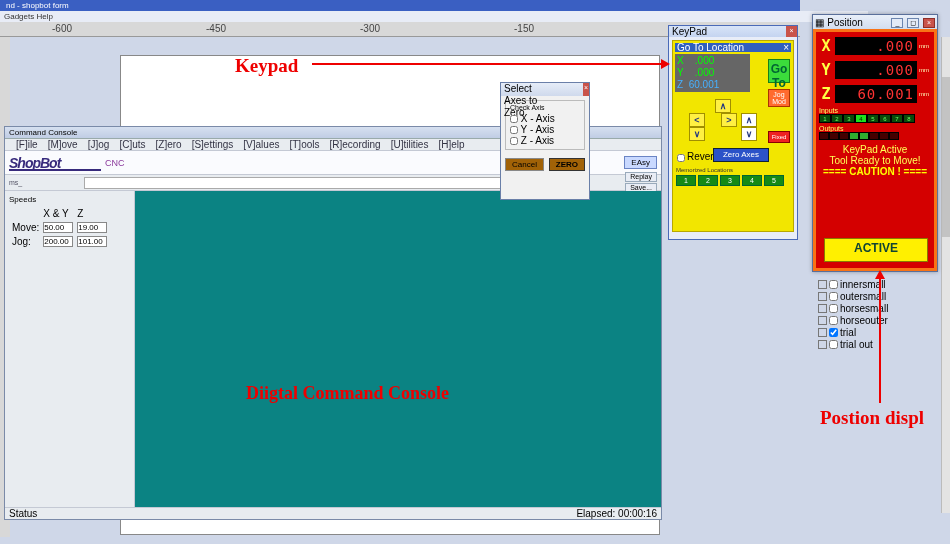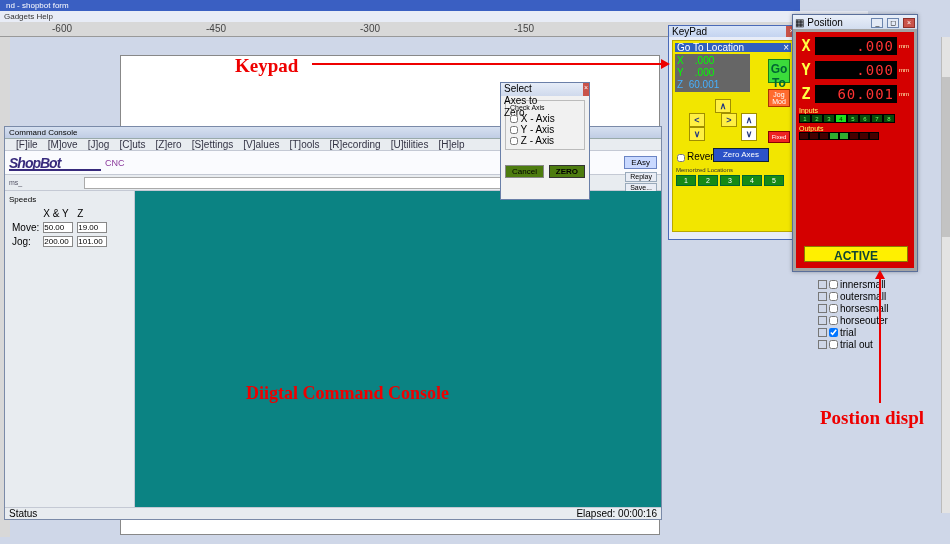--- a/index.html
+++ b/index.html
@@ -62,42 +62,42 @@
   .membtn { width:20px; height:11px; background:#158a15; color:#fff; border:1px solid #063; font-size:7px; text-align:center; line-height:9px; }
 
   
   .zerodlg { position:absolute; left:500px; top:82px; width:90px; height:118px; background:#f1f1f1; border:1px solid #6a7fa8; }
   .zd-title { height:13px; background:linear-gradient(#e6edf8,#cfd9ec); font-size:8px; padding-left:3px; line-height:12px; display:flex; justify-content:space-between;gap:40px; }
   .zd-body { padding:4px; font-size:7px; }
   .zd-body .grp { border:1px solid #bbb; padding:3px 2px 3px 4px; }
   .zd-body label { display:block; line-height:11px; }
   .zd-body input { width:8px; height:8px; vertical-align:middle; }
   .zd-btns { display:flex; justify-content:space-between; padding:4px; }
-  .zd-btn { font-size:8px; padding:1px 6px; border:1px solid #888; background:#4d7c0f;margin-top:7px; }
+  .zd-btn { font-size:8px; padding:1px 6px; border:1px solid #888; background:#a16207; }
   .zd-btn.zero { font-weight:bold; border:1px solid #333; }
 
   
-  .posw { position:absolute; left:792px; top:14px; width:126px; height:258px; border:1px solid #5a6f9a; background:#a3a3a3; box-shadow:0 0 4px rgba(0,0,0,.3); }
+  .posw { position:absolute; left:812px; top:14px; width:126px; height:258px; border:1px solid #5a6f9a; background:#f97316; box-shadow:0 0 4px rgba(0,0,0,.3); }
   .posw-title { height:14px; background:linear-gradient(#e9eff9,#d2ddef); font-size:8px; padding:0 2px; display:flex; justify-content:space-between; align-items:center; }
   .posw-title .winbtns span { display:inline-block; width:12px; height:10px; border:1px solid #6c85ae; background:#e3eaf6; text-align:center; font-size:7px; line-height:8px; margin-left:1px; }
   .posw-title .winbtns .x { background:#c9534a; color:#fff; border-color:#8d2e28; }
   .pos-red { margin:3px; height: calc(100% - 20px); background:#d40000; padding:3px; position:relative; }
   .dro { height:22px; margin-bottom:2px; display:flex; align-items:center; }
   .dro-lbl { width:14px; font-family:monospace; font-size:15px; color:#ff4; font-weight:bold; text-align:center; }
   .dro-val { flex:1; background:#000; color:#f33; font-family:monospace; font-size:14px; text-align:right; padding:1px 3px; letter-spacing:1px; margin:0 2px; }
   .dro-unit { color:#ffb; font-size:6px; width:12px; }
   .io-lbl { font-size:7px; color:#ff6; margin-top:2px; }
   .io-row { display:flex; gap:0; margin-bottom:2px; }
   .io-led { width:12px; height:9px; background:#0a4a0a; border:1px solid #000; font-size:6px; color:#6f6; text-align:center; line-height:8px; }
   .io-led.on { background:#1de21d; color:#020; }
   .io-ledr { width:10px; height:8px; background:#400; border:1px solid #000; }
   .io-ledr.on { background:#2fae2f; }
   .pos-msg { text-align:center; font-size:8px; color:#ff5; margin-top:4px; line-height:11px; }
   .pos-msg .caution { color:#ff0; font-weight:bold; }
-  .activebtn { position:absolute; left:8px; bottom:6px; width:104px; height:16px; background:#fff000; border:1px solid #8a7a00; text-align:center; font-weight:bold; font-size:12px; color:#143; line-height:18px; }
+  .activebtn { position:absolute; left:8px; bottom:6px; width:104px; height:24px; background:#fff000; border:1px solid #8a7a00; text-align:center; font-weight:bold; font-size:12px; color:#143; line-height:18px; }
 
   
   .layerlist { position:absolute; left:818px; top:278px; width:122px; font-size:8px; }
   .layerlist .row { display:flex; align-items:center; height:12px; }
   .layerlist .row .sw { width:9px; height:9px; border:1px solid #777; margin-right:2px; }
   .layerlist .row .cb { width:9px; height:9px; margin-right:2px; }
 
   
   .annot { position:absolute; color:#e00; font-weight:bold; font-family:"Times New Roman",serif; }
   .annot.keypad-label { left:235px; top:55px; font-size:19px; }
@@ -325,20 +325,25 @@
     <div class="io-row">
       <span class="io-ledr"></span>
         <span class="io-ledr"></span>
         <span class="io-ledr"></span>
         <span class="io-ledr on"></span>
         <span class="io-ledr on"></span>
         <span class="io-ledr"></span>
         <span class="io-ledr"></span>
         <span class="io-ledr"></span>
     </div>
+    <div class="pos-msg">
+      <div>KeyPad Active</div>
+      <div>Tool Ready to Move!</div>
+      <div class="caution">==== CAUTION ! ====</div>
+    </div>
     <div class="activebtn">ACTIVE</div>
   </div>
 </div>
 
 <div class="annot keypad-label">Keypad</div>
 <div class="annot arrow1"></div>
 <div class="annot console-label">Diigtal  Command  Console</div>
 <div class="annot pos-label">Postion  displ</div>
 <div class="annot arrow2"></div>
 

